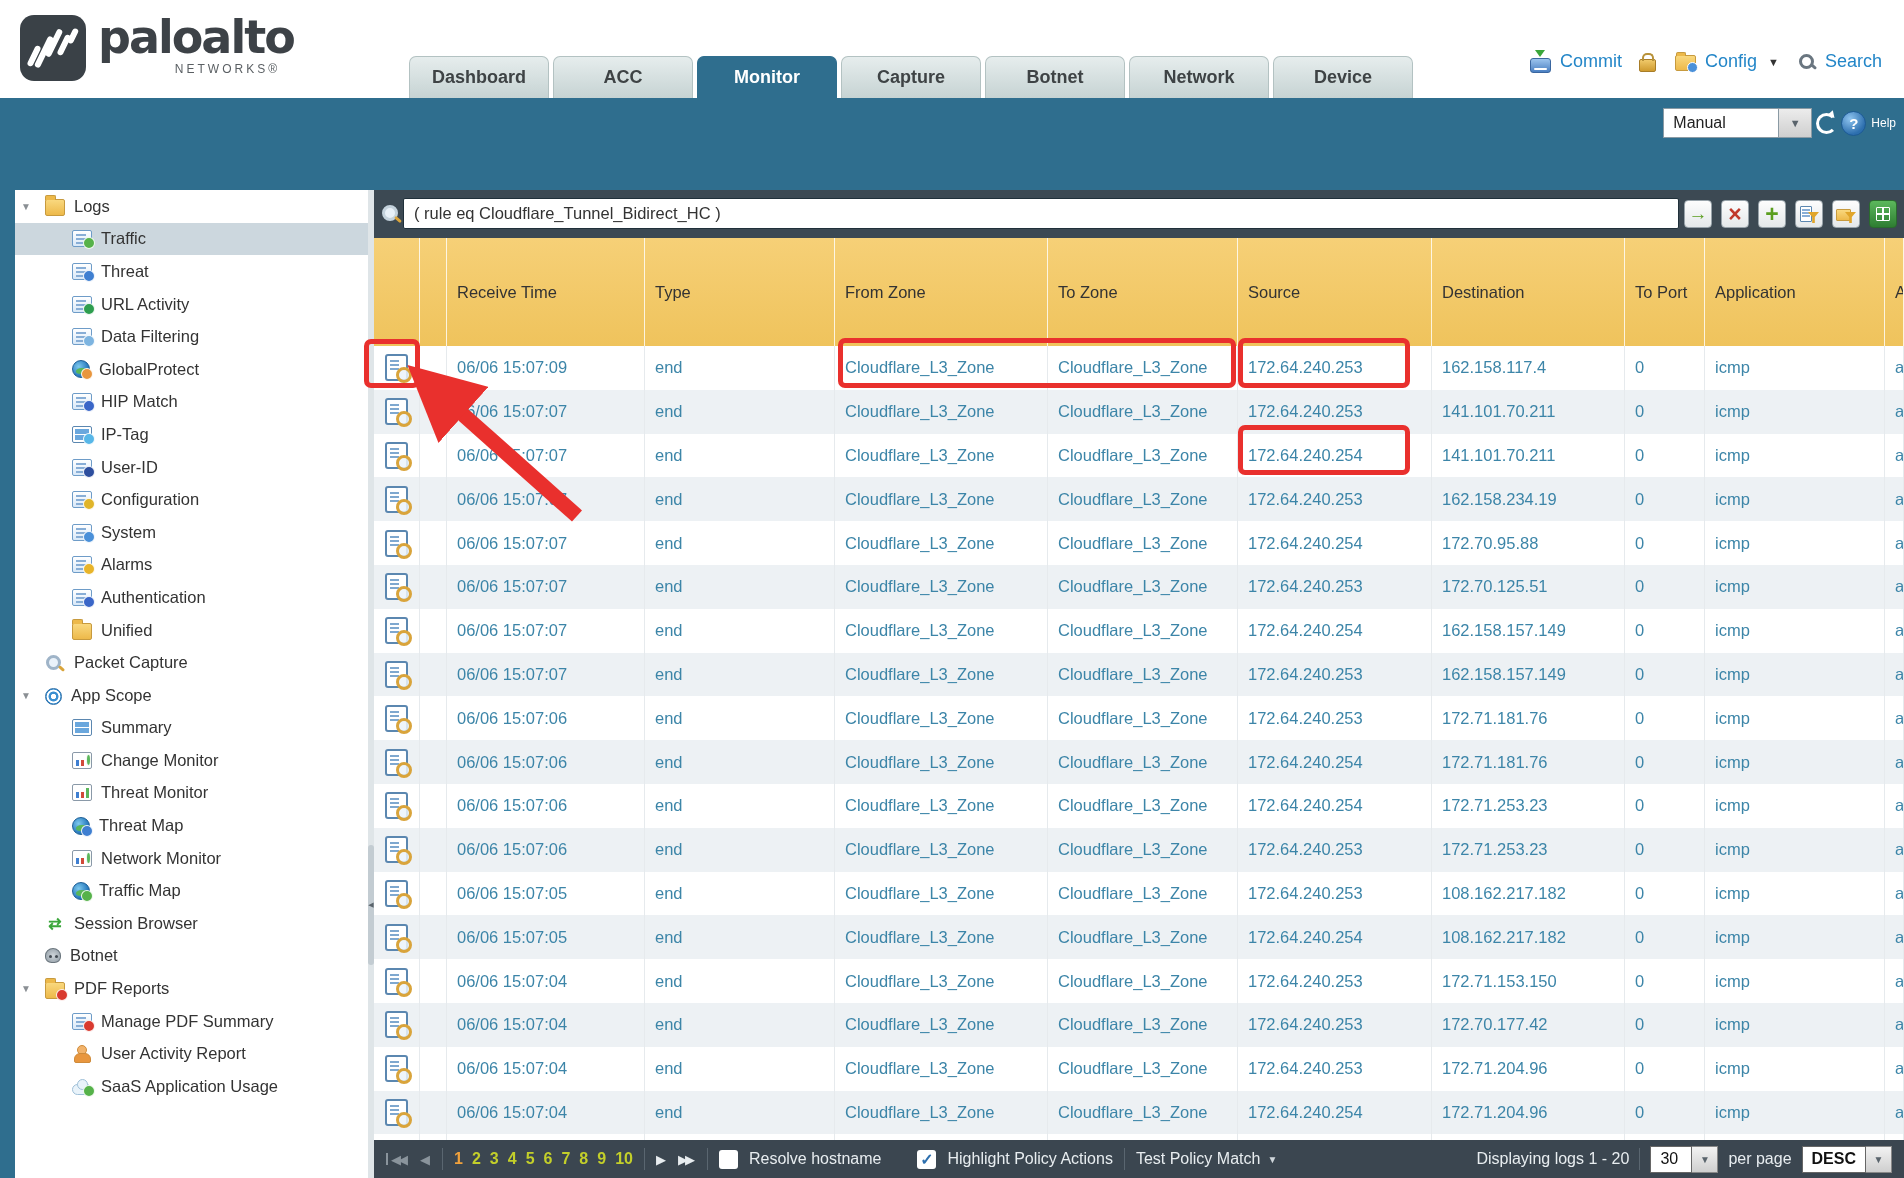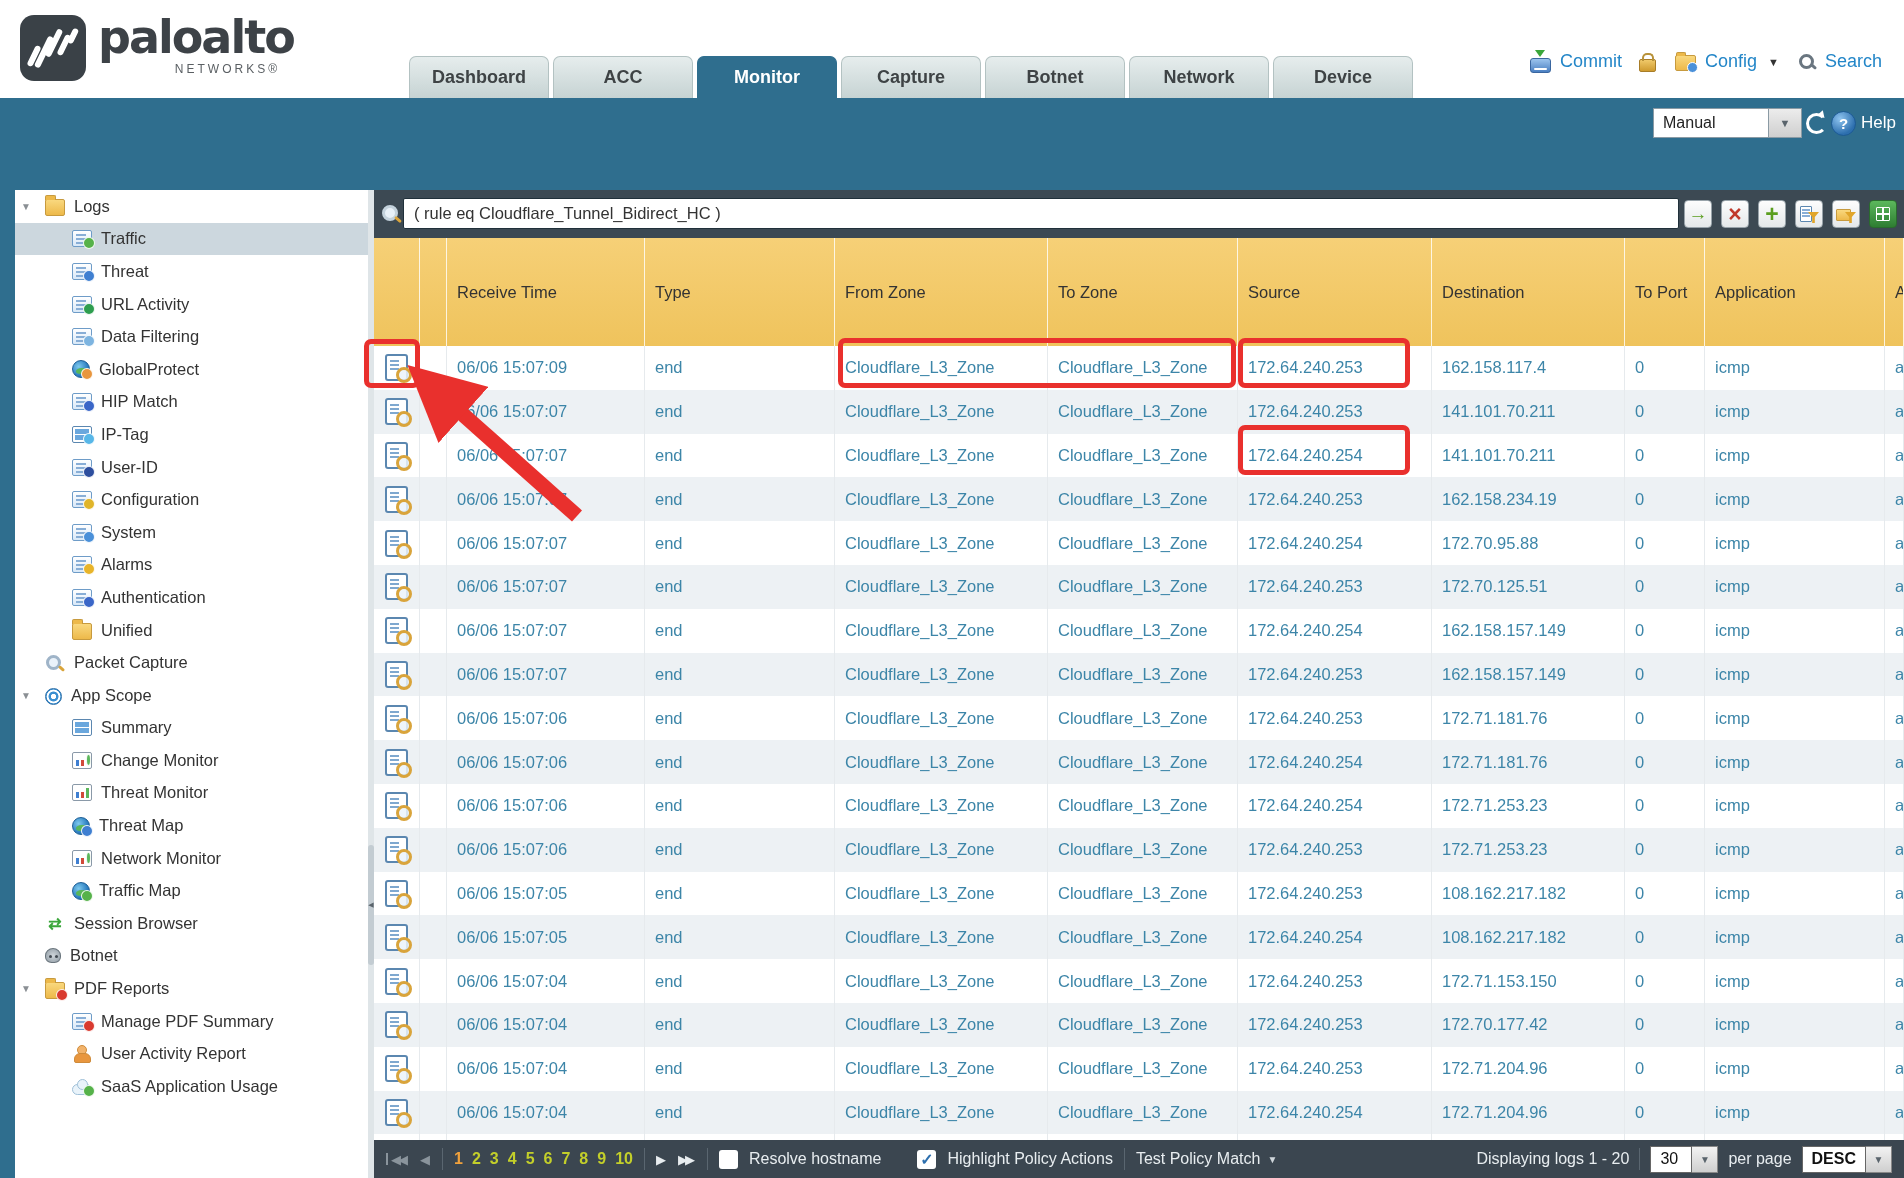--- a/index.html
+++ b/index.html
@@ -39,21 +39,21 @@
   .search-ico{position:relative;width:18px;height:18px;margin-left:10px}
   .search-ico::before{content:"";position:absolute;left:1px;top:1px;width:9px;height:9px;border:3px solid #6a7680;border-radius:50%}
   .search-ico::after{content:"";position:absolute;left:12px;top:12px;width:7px;height:3px;background:#6a7680;border-radius:2px;transform:rotate(40deg)}
   
   .band-controls{position:absolute;top:108px;right:8px;display:flex;align-items:center;gap:4px;color:#fff}
   .dd{display:flex;cursor:pointer}
   .dd .val{width:116px;height:30px;background:#fff;border:1px solid #8a9aa4;font-size:16px;color:#222;display:flex;align-items:center;padding:0 9px;box-sizing:border-box}
   .dd .arr{width:33px;height:30px;box-sizing:border-box;background:linear-gradient(#ececec,#cfcfcf);border:1px solid #8a9aa4;border-left:none;display:flex;align-items:center;justify-content:center;color:#5a646c;font-size:11px}
   .refresh-ico{width:15px;height:15px;border:3px solid #fff;border-radius:50%;border-right-color:transparent;position:relative;cursor:pointer}
   .refresh-ico::after{content:"";position:absolute;right:-5px;top:-3px;border:4px solid transparent;border-left:7px solid #fff;transform:rotate(48deg)}
-  .help-wrap{display:flex;align-items:center;gap:5px;font-size:17px;color:#fff;cursor:pointer}
+  .help-wrap{display:flex;align-items:center;gap:5px;font-size:12px;color:#fff;cursor:pointer}
   .help-ico{width:23px;height:23px;border-radius:50%;background:radial-gradient(circle at 35% 30%,#8ec4ef,#2d6fae 70%);color:#fff;font-weight:bold;font-size:15px;display:flex;align-items:center;justify-content:center;border:1px solid #1d5a94}
   .help-ico::before{content:"?"}
   
   .sidebar{position:absolute;left:15px;top:190px;width:353px;bottom:0;background:#fff;overflow:hidden}
   .titem{height:32.6px;display:flex;align-items:center;font-size:16.5px;color:#333;cursor:pointer;white-space:nowrap}
   .titem.lvl0{padding-left:30px}
   .titem.grp{padding-left:6px}
   .titem.lvl1{padding-left:57px}
   .titem.sel{background:#ccd7de}
   .expander{width:24px;font-size:10px;color:#8a8f94;flex:0 0 auto}

